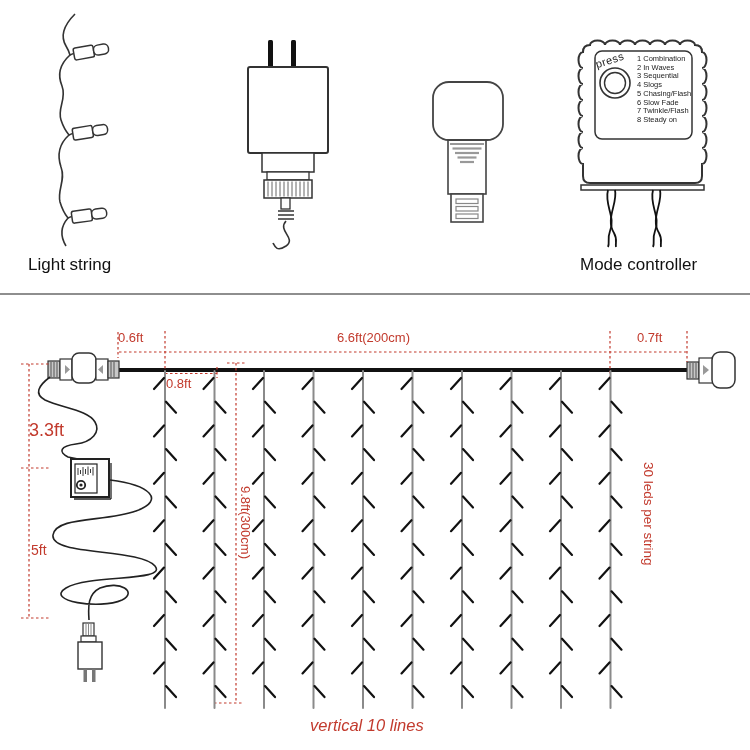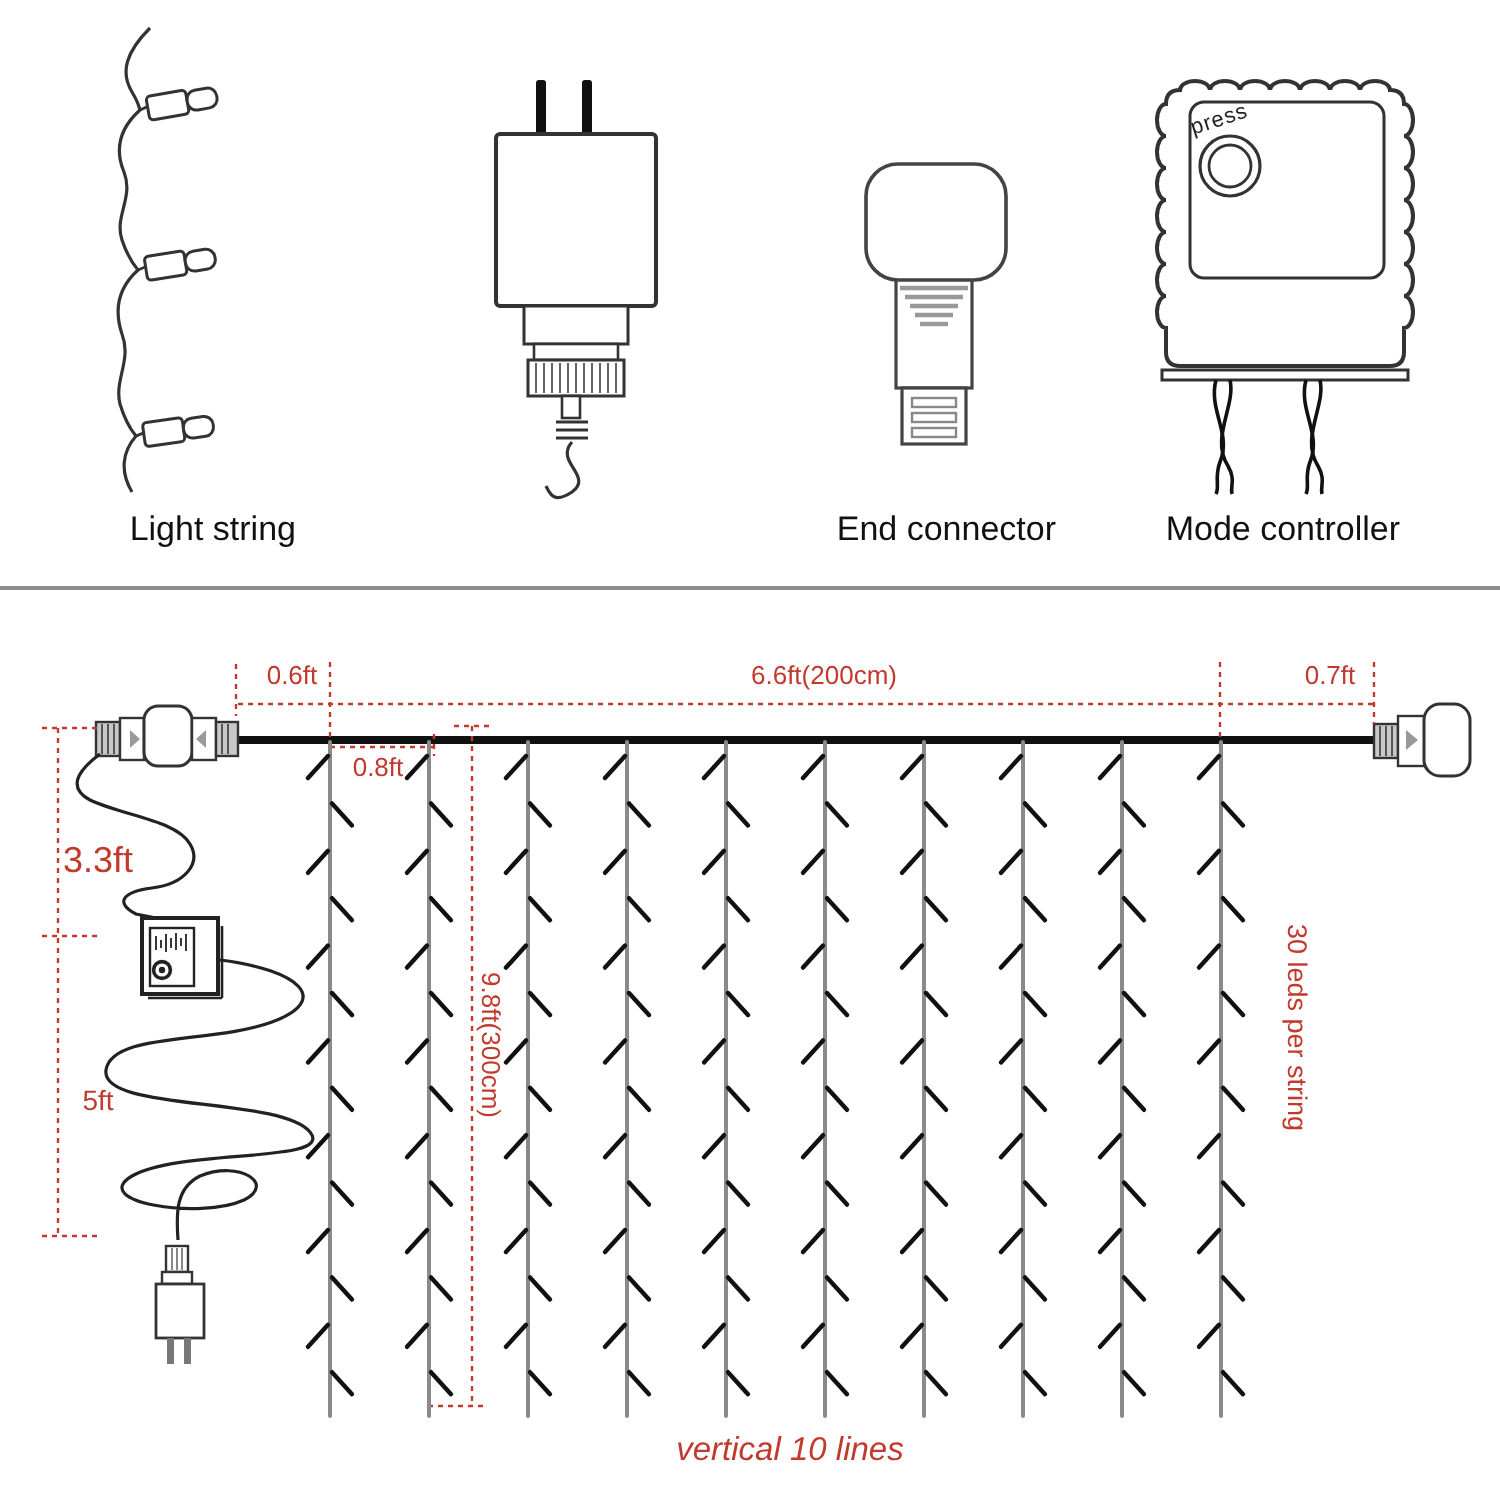--- a/index.html
+++ b/index.html
@@ -1,20 +1,20 @@
 <!DOCTYPE html>
 <html><head>
 <meta charset="utf-8">
 <style>
   html,body{margin:0;padding:0;background:#fff;}
   .canvas{position:relative;width:750px;height:750px;background:#fff;overflow:hidden;
           font-family:"Liberation Sans",sans-serif;}
   svg{position:absolute;overflow:visible;}
-  .comp-label{position:absolute;color:#111;font-size:17px;text-align:right;white-space:nowrap;}
-  .meas{position:absolute;color:#c23a2d;font-size:13px;text-align:center;white-space:nowrap;}
+  .comp-label{position:absolute;color:#111;font-size:17px;text-align:left;white-space:nowrap;}
+  .meas{position:absolute;color:#c23a2d;font-size:13px;text-align:left;white-space:nowrap;}
   .meas.big{font-size:16.5px;font-style:italic;}
   .meas.vert{writing-mode:vertical-rl;text-orientation:mixed;text-align:left;}
   .press-label{position:absolute;left:20px;top:19px;font-size:11px;color:#222;
                transform:rotate(-18deg);letter-spacing:.5px;}
   .modes{position:absolute;left:62px;top:20px;margin:0;padding:0;list-style:none;}
   .modes li{font-size:7.5px;line-height:8.7px;color:#222;white-space:nowrap;}
   .mode-controller{position:absolute;left:575px;top:35px;width:135px;height:215px;}
 </style>
 </head>
 <body>
@@ -100,24 +100,33 @@
       <circle cx="40" cy="48" r="10.5" fill="#fff" stroke="#333" stroke-width="1.4"></circle>
       <rect x="6" y="150" width="123" height="5" fill="#fff" stroke="#333" stroke-width="1.5"></rect>
       <g fill="none" stroke="#111" stroke-width="1.8">
         <path d="M33 155 C29 170,41 182,35 196 C32 204,35 208,33 212"></path>
         <path d="M40 155 C43 168,30 184,39 198 C43 205,40 208,41 212"></path>
         <path d="M78 155 C74 170,86 182,80 196 C77 204,80 208,78 212"></path>
         <path d="M85 155 C88 168,75 184,84 198 C88 205,85 208,86 212"></path>
       </g>
     </svg>
     <div class="press-label">press</div>
+    <ul class="modes">
+      <li>1 Combination</li>
+      <li>2 In Waves</li>
+      <li>3 Sequential</li>
+      <li>4 Slogs</li>
+      <li>5 Chasing/Flash</li>
+      <li>6 Slow Fade</li>
+      <li>7 Twinkle/Flash</li>
+      <li>8 Steady on</li>
+    </ul>
   </div>
 
   <div class="comp-label" style="left:28px;top:255px;width:120px">Light string</div>
-  <div class="comp-label" style="left:408px;top:255px;width:120px">End connector</div>
   <div class="comp-label" style="left:580px;top:255px;width:120px">Mode controller</div>
 
   <svg id="curtain-svg" style="left:0;top:285px" width="750" height="465" viewBox="0 285 750 465">
     <line x1="0" y1="294" x2="750" y2="294" stroke="#8e8e8e" stroke-width="2"></line>
 
     <line x1="119" y1="370" x2="687" y2="370" stroke="#111" stroke-width="4"></line>
 
     <g>
       <rect x="48" y="361" width="12" height="17" fill="#c8c8c8" stroke="#333" stroke-width="1.2"></rect>
       <line x1="51" y1="362" x2="51" y2="377" stroke="#555" stroke-width="1"></line>

